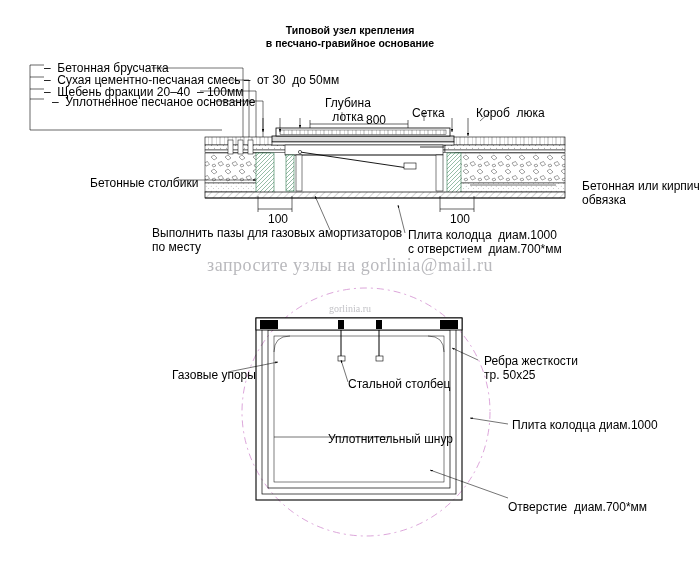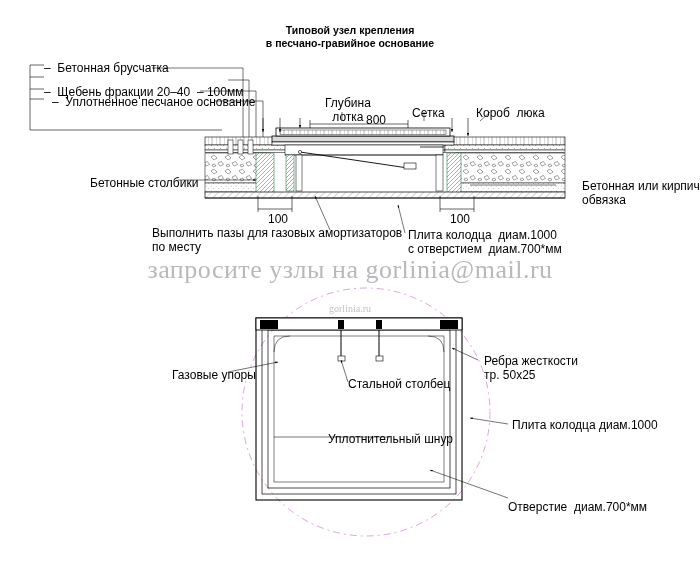--- a/index.html
+++ b/index.html
@@ -17,21 +17,21 @@
     font-size:10.5px;font-weight:bold;line-height:13px;
   }
   .lbl{
     position:absolute;font-size:12px;white-space:pre;color:#000;
     font-family:"Liberation Sans", sans-serif;
   }
   svg{position:absolute;left:0;top:0;}
   .wm{
     position:absolute;left:0;top:255px;width:700px;
     text-align:center;
-    font-size:26px;
+    font-size:18px;
     color:#b9b9bd;
     letter-spacing:0.5px;
     font-family:"Liberation Serif", serif;
     white-space:nowrap;
   }
   .wm2{
     position:absolute;left:0;top:303px;width:700px;
     text-align:center;font-size:10px;color:#c2c2c6;
     font-family:"Liberation Serif", serif;
   }
@@ -209,20 +209,21 @@
         <path d="M478 360 L452 348" marker-end="url(#arrowS)"></path>
         <path d="M348 382 L341 360" marker-end="url(#arrowS)"></path>
         <path d="M390 437 L274 437"></path>
         <path d="M508 424 L470 418" marker-end="url(#arrowS)"></path>
         <path d="M508 498 L430 470" marker-end="url(#arrowS)"></path>
       </g>
     </g>
   </svg>
 
   <div class="lbl" style="left:44px;top:61px;">–  Бетонная брусчатка</div>
+  <div class="lbl" style="left:44px;top:73px;">–  Сухая цементно-песчаная смесь –  от 30  до 50мм</div>
   <div class="lbl" style="left:44px;top:85px;">–  Щебень фракции 20–40  – 100мм</div>
   <div class="lbl" style="left:52px;top:95px;">–  Уплотненное песчаное основание</div>
 
   <div class="lbl" style="left:325px;top:96px;text-align:center;">Глубина
 лотка</div>
   <div class="lbl" style="left:366px;top:113px;">800</div>
   <div class="lbl" style="left:412px;top:106px;text-align:right;">Сетка</div>
   <div class="lbl" style="left:476px;top:106px;">Короб  люка</div>
   <div class="lbl" style="left:90px;top:176px;">Бетонные столбики</div>
   <div class="lbl" style="left:582px;top:179px;">Бетонная или кирпичная

